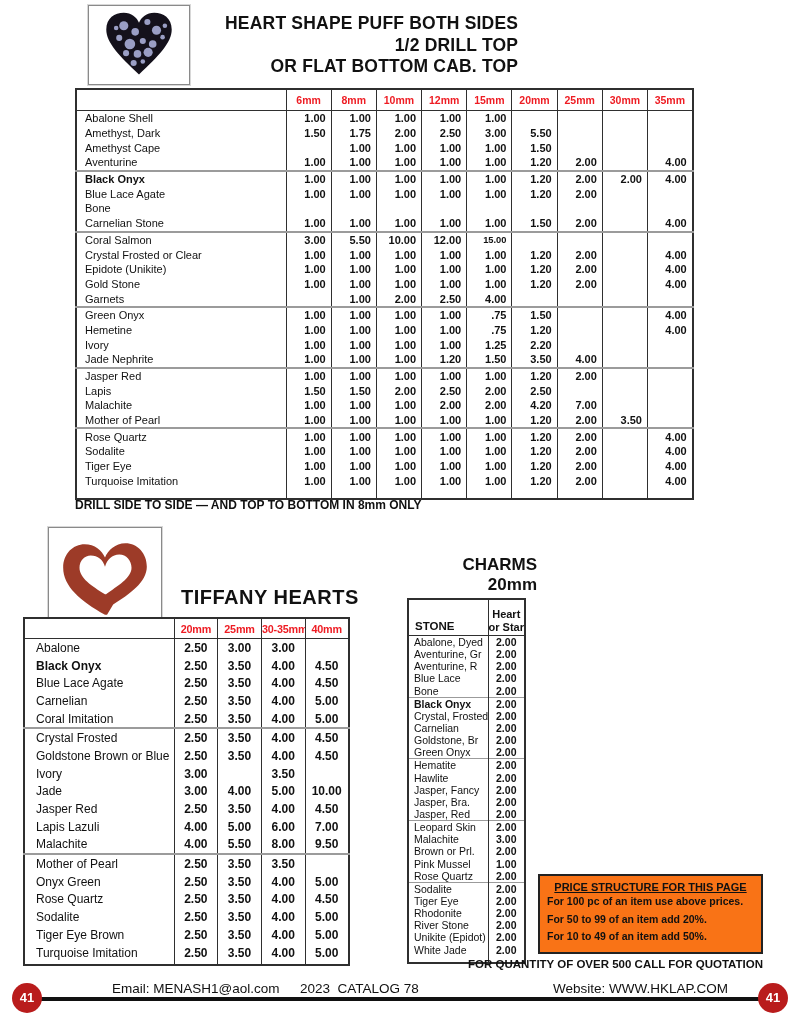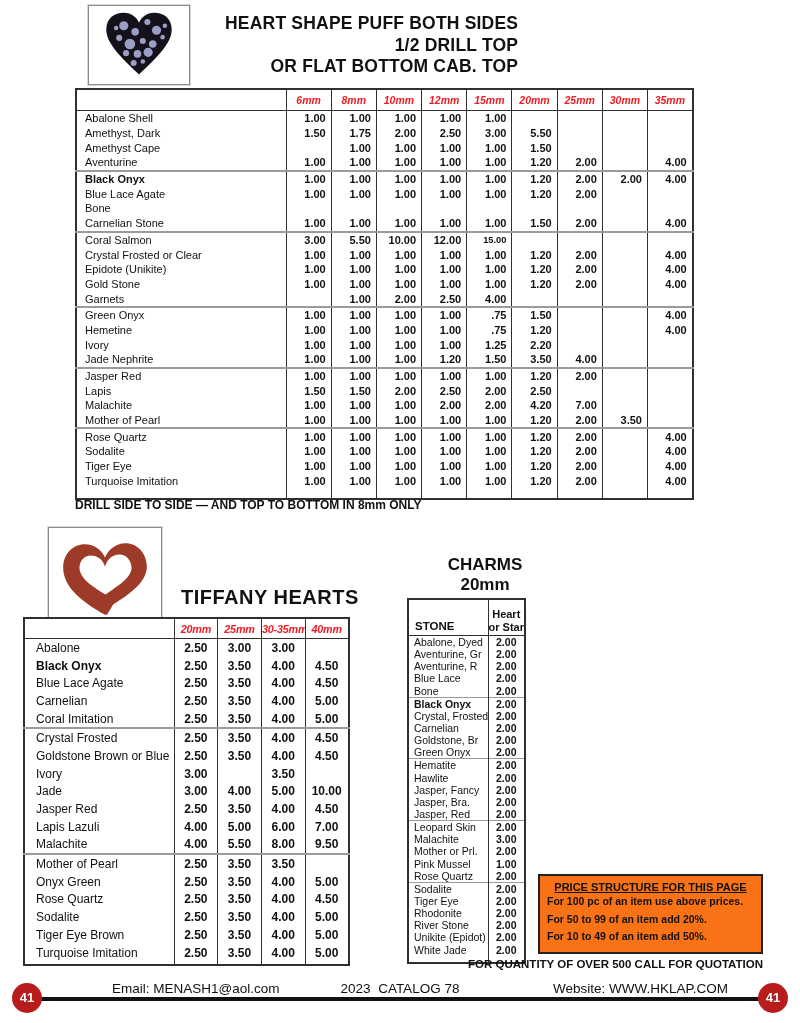--- a/index.html
+++ b/index.html
@@ -19,21 +19,21 @@
   
   table.grid{position:absolute;border-collapse:collapse;table-layout:fixed;background:#fff;
              border:2px solid #2f2f2f;}
   .grid td,.grid th{border-left:1px solid #2f2f2f;overflow:hidden;white-space:nowrap;padding:0;}
   .grid td:first-child,.grid th:first-child{border-left:none;}
   .grid thead th{border-bottom:1px solid #2f2f2f;}
   .grid tr.gs td{border-top:2px solid #9b9b9b;}
   .grid .name{text-align:left;padding-left:8px;}
   .grid .price{font-weight:bold;}
   .grid .b{font-weight:bold;}
-  .grid .size{color:#ee1c23;font-weight:bold;text-align:center;font-style:italic;}
+  .grid .size{color:#ee1c23;font-weight:bold;text-align:center;}
   .grid tr.spacer td{border-top:none;}
 
   
   #puffTable{left:75px;top:88px;width:617px;}
   #puffTable thead th{height:20px;font-size:10.5px;}
   #puffTable td{height:14.7px;font-size:11px;}
   #puffTable .price{text-align:right;padding-right:5px;}
   #puffTable .sm{font-size:9.3px;}
   #puffTable tr.spacer td{height:10px;}
 
@@ -43,42 +43,42 @@
   
   .tiffany-title{position:absolute;left:181px;top:586px;font-size:20px;font-weight:bold;letter-spacing:.5px;text-align:right;}
   #tiffanyTable{left:23px;top:617px;width:325px;}
   #tiffanyTable thead th{height:19px;font-size:10.8px;letter-spacing:-.2px;}
   #tiffanyTable td{height:17.7px;font-size:12px;}
   #tiffanyTable .name{padding-left:11px;margin-top:14px;}
   #tiffanyTable .price{text-align:center;}
   #tiffanyTable tr.spacer td{height:3px;}
 
   
-  .charms-title{position:absolute;left:420px;top:555px;width:130px;text-align:center;
+  .charms-title{position:absolute;left:407px;top:555px;width:130px;text-align:right;
                 font-size:17px;font-weight:bold;line-height:20px;}
   #charmsTable{left:407px;top:598px;width:117px;}
   #charmsTable thead th{height:32px;font-size:11.5px;font-weight:bold;vertical-align:bottom;}
   #charmsTable thead th.stone-h{text-align:left;padding:0 0 3px 6px;}
   #charmsTable thead th.hs-h{text-align:center;line-height:12.5px;padding-bottom:2px;font-size:11px;}
   #charmsTable td{height:12.15px;font-size:10.5px;}
   #charmsTable .name{padding-left:5px;}
   #charmsTable .price{text-align:center;}
   #charmsTable tr.gs td{border-top:1.5px solid #9b9b9b;}
   #charmsTable tr.spacer td{height:6px;}
 
   
   .price-box{position:absolute;left:538px;top:874px;width:221px;height:76px;border:2px solid #222;background:#f97316;}
   .price-box .pb-title{text-align:center;font-size:11px;font-weight:bold;text-decoration:underline;margin-top:5px;}
   .price-box .pb-line{font-size:10.5px;font-weight:bold;padding-left:7px;line-height:17.5px;}
 
   .quote-note{position:absolute;right:37px;top:958px;font-size:11.5px;font-weight:bold;}
 
   
   .f-email{position:absolute;left:112px;top:981px;font-size:13.5px;}
-  .f-catalog{position:absolute;left:300px;top:981px;width:200px;text-align:center;font-size:13.5px;white-space:pre;}
+  .f-catalog{position:absolute;left:300px;top:981px;width:200px;font-size:13.5px;white-space:pre;}
   .f-web{position:absolute;left:553px;top:981px;font-size:13.5px;}
   .f-line{position:absolute;left:26px;top:997px;width:748px;height:4px;background:#111;}
   .pg-circle{position:absolute;width:30px;height:30px;border-radius:50%;background:#b91c1c;color:#fff;
              font-size:13px;font-weight:bold;text-align:center;line-height:30px;top:983px;}
   #circle-left{left:12px;} #circle-right{left:758px;}
   .address{position:absolute;left:0;top:1002px;width:800px;text-align:center;font-size:13px;font-weight:bold;}
 </style>
 </head>
 <body>
 
@@ -699,21 +699,21 @@
         </tr>
         <tr class="gs">
           <td class="name">Leopard Skin</td>
           <td class="price">2.00</td>
         </tr>
         <tr>
           <td class="name">Malachite</td>
           <td class="price">3.00</td>
         </tr>
         <tr>
-          <td class="name">Mother or Prl.</td>
+          <td class="name">Brown or Prl.</td>
           <td class="price">2.00</td>
         </tr>
         <tr>
           <td class="name">Pink Mussel</td>
           <td class="price">1.00</td>
         </tr>
         <tr>
           <td class="name">Rose Quartz</td>
           <td class="price">2.00</td>
         </tr>

